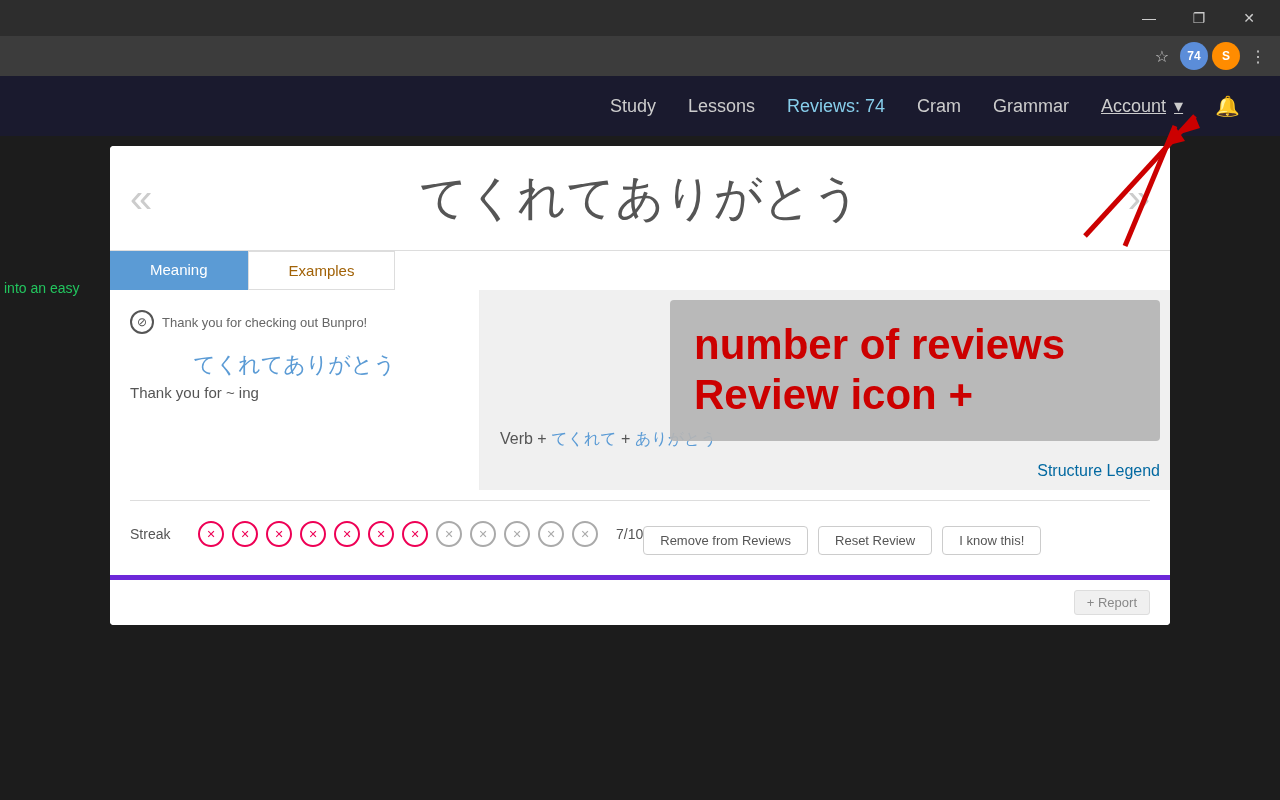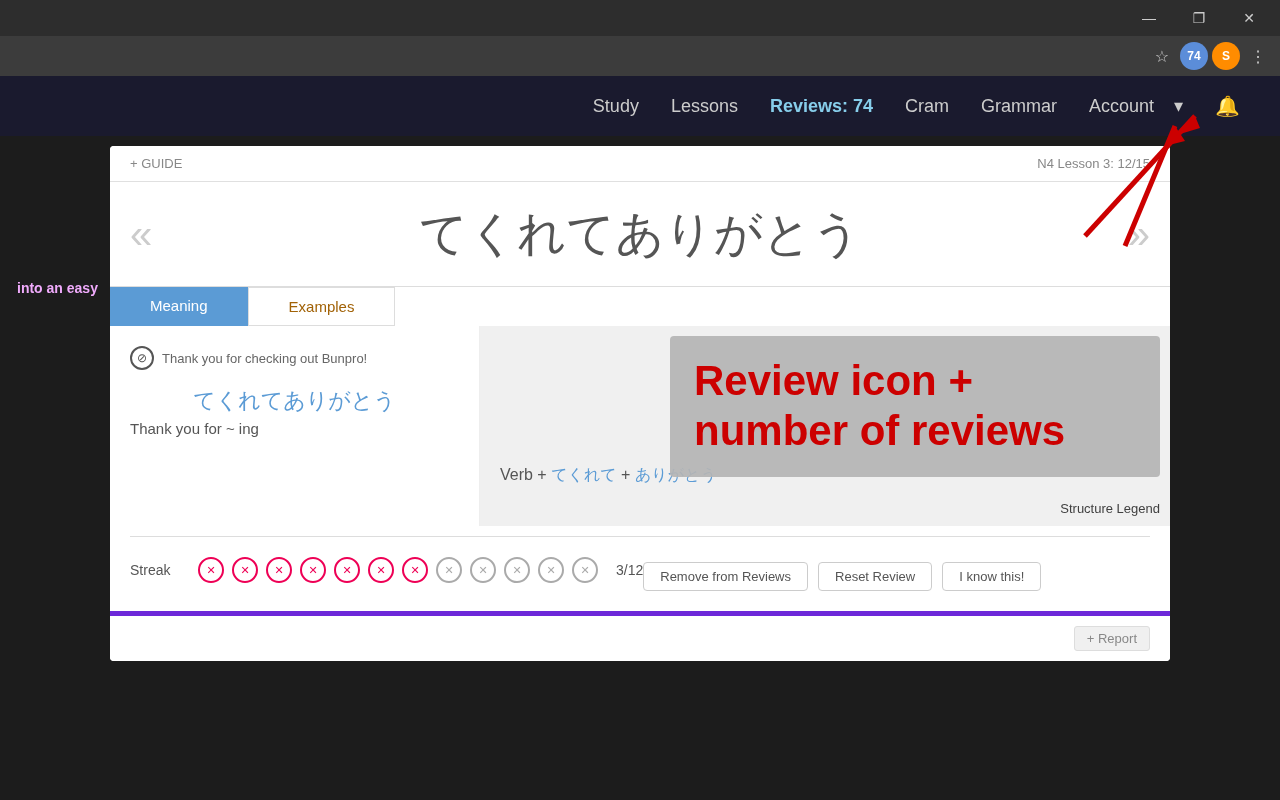--- a/index.html
+++ b/index.html
@@ -110,46 +110,46 @@
       gap: 32px;
     }
     .nav-item {
       color: #ccc;
       font-size: 18px;
       cursor: pointer;
       text-decoration: none;
     }
     .nav-item.reviews {
       color: #87ceeb;
-      font-weight: bold;
+      font-weight: normal;
     }
     .nav-bell {
       color: #ccc;
       font-size: 20px;
       cursor: pointer;
     }
     .nav-account {
       color: #ccc;
       font-size: 18px;
       cursor: pointer;
       display: flex;
       align-items: center;
-      gap: 20px;
+      gap: 8px;
+      text-decoration: underline;
     }
 
     
     .side-text {
       position: absolute;
-      left: 13px;
+      left: 0;
       top: 200px;
-      color: #f0abfc;
+      color: #22c55e;
       font-size: 14px;
       writing-mode: horizontal-tb;
       padding: 4px;
-      font-weight: bold;
     }
 
     
     .card-container {
       width: 1060px;
       margin-top: 10px;
       background: white;
       border-radius: 4px;
       overflow: hidden;
       position: relative;
@@ -283,22 +283,22 @@
       left: 20px;
     }
     .structure-text a {
       color: #5b9bd5;
       text-decoration: none;
     }
     .structure-legend {
       position: absolute;
       bottom: 10px;
       right: 10px;
-      color: #404040;
-      font-size: 13px;
+      color: #0369a1;
+      font-size: 16px;
       cursor: pointer;
     }
 
     
     .divider {
       border: none;
       border-top: 1px solid #ddd;
       margin: 10px 20px;
     }
 
@@ -441,24 +441,20 @@
       <polygon points="150,50 140,70 160,65" fill="#cc0000"></polygon>
       <line x1="60" y1="160" x2="170" y2="40" stroke="#cc0000" stroke-width="5"></line>
       <polygon points="170,40 155,58 175,52" fill="#cc0000"></polygon>
     </svg>
   </div>
 
   <div class="side-text">into an easy</div>
 
   <div class="card-container">
 
-    <div class="card-header">
-      <span class="guide-link">+ GUIDE</span>
-      <span class="lesson-info">N4 Lesson 3: 12/15</span>
-    </div>
 
     <div class="japanese-area">
       <span class="nav-arrow left">«</span>
       <div class="japanese-text">てくれてありがとう</div>
       <span class="nav-arrow right">»</span>
     </div>
 
     <div class="tab-bar">
       <div class="tab active">Meaning</div>
       <div class="tab">Examples</div>
@@ -469,22 +465,22 @@
         <div class="bunpro-note">
           <span class="info-icon">⊘</span>
           <span>Thank you for checking out Bunpro!</span>
         </div>
         <span class="jp-meaning">てくれてありがとう</span>
         <span class="en-meaning">Thank you for ~ ing</span>
       </div>
       <div class="content-right">
 
         <div class="annotation-box">
+          <div class="annotation-text">number of reviews</div>
           <div class="annotation-text">Review icon +</div>
-          <div class="annotation-text">number of reviews</div>
         </div>
         <div class="structure-text">
           <span>Verb + </span><a>てくれて</a><span> + </span><a>ありがとう</a>
         </div>
         <div class="structure-legend">Structure Legend</div>
       </div>
     </div>
 
     <hr class="divider">
 
@@ -497,21 +493,21 @@
         <div class="streak-icon"></div>
         <div class="streak-icon"></div>
         <div class="streak-icon"></div>
         <div class="streak-icon"></div>
         <div class="streak-icon"></div>
         <div class="streak-icon streak-filled"></div>
         <div class="streak-icon streak-filled"></div>
         <div class="streak-icon streak-filled"></div>
         <div class="streak-icon streak-filled"></div>
         <div class="streak-icon streak-filled"></div>
-        <span class="streak-count">3/12</span>
+        <span class="streak-count">7/10</span>
       </div>
       <div class="streak-buttons">
         <button class="streak-btn">Remove from Reviews</button>
         <button class="streak-btn">Reset Review</button>
         <button class="streak-btn">I know this!</button>
       </div>
     </div>
 
     <div class="report-area">
       <button class="report-btn">+ Report</button>

